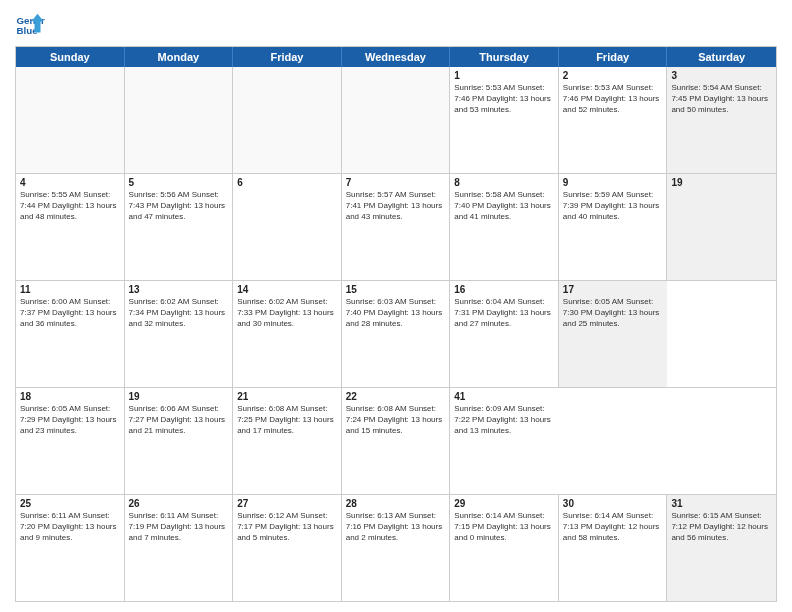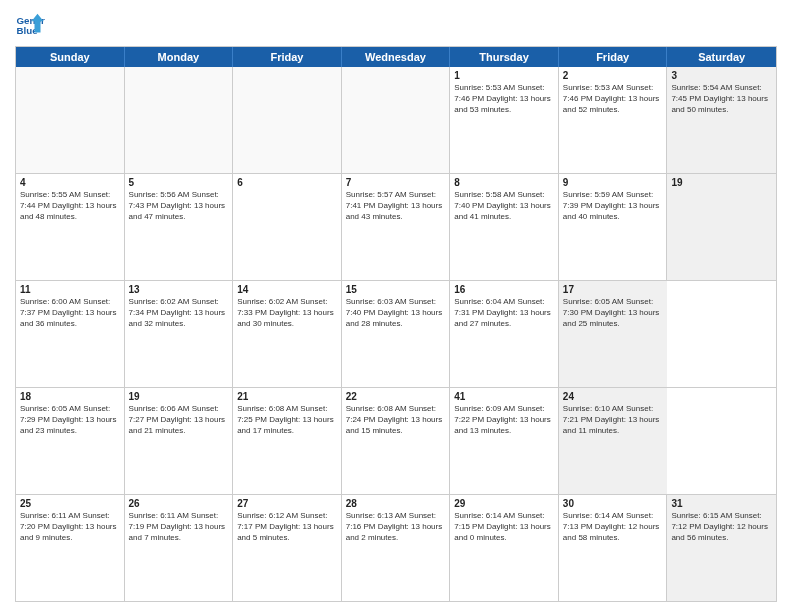--- a/index.html
+++ b/index.html
@@ -281,27 +281,20 @@
 Daylight: 13 hours
 and 15 minutes.</div>
           </div>
           <div class="cal-cell">
             <div class="day-number">41</div>
             <div class="cell-text">Sunrise: 6:09 AM
 Sunset: 7:22 PM
 Daylight: 13 hours
 and 13 minutes.</div>
           </div>
-          <div class="cal-cell shaded">
-            <div class="day-number">24</div>
-            <div class="cell-text">Sunrise: 6:10 AM
-Sunset: 7:21 PM
-Daylight: 13 hours
-and 11 minutes.</div>
-          </div>
         </div>
         <div class="cal-row">
           <div class="cal-cell">
             <div class="day-number">25</div>
             <div class="cell-text">Sunrise: 6:11 AM
 Sunset: 7:20 PM
 Daylight: 13 hours
 and 9 minutes.</div>
           </div>
           <div class="cal-cell">

